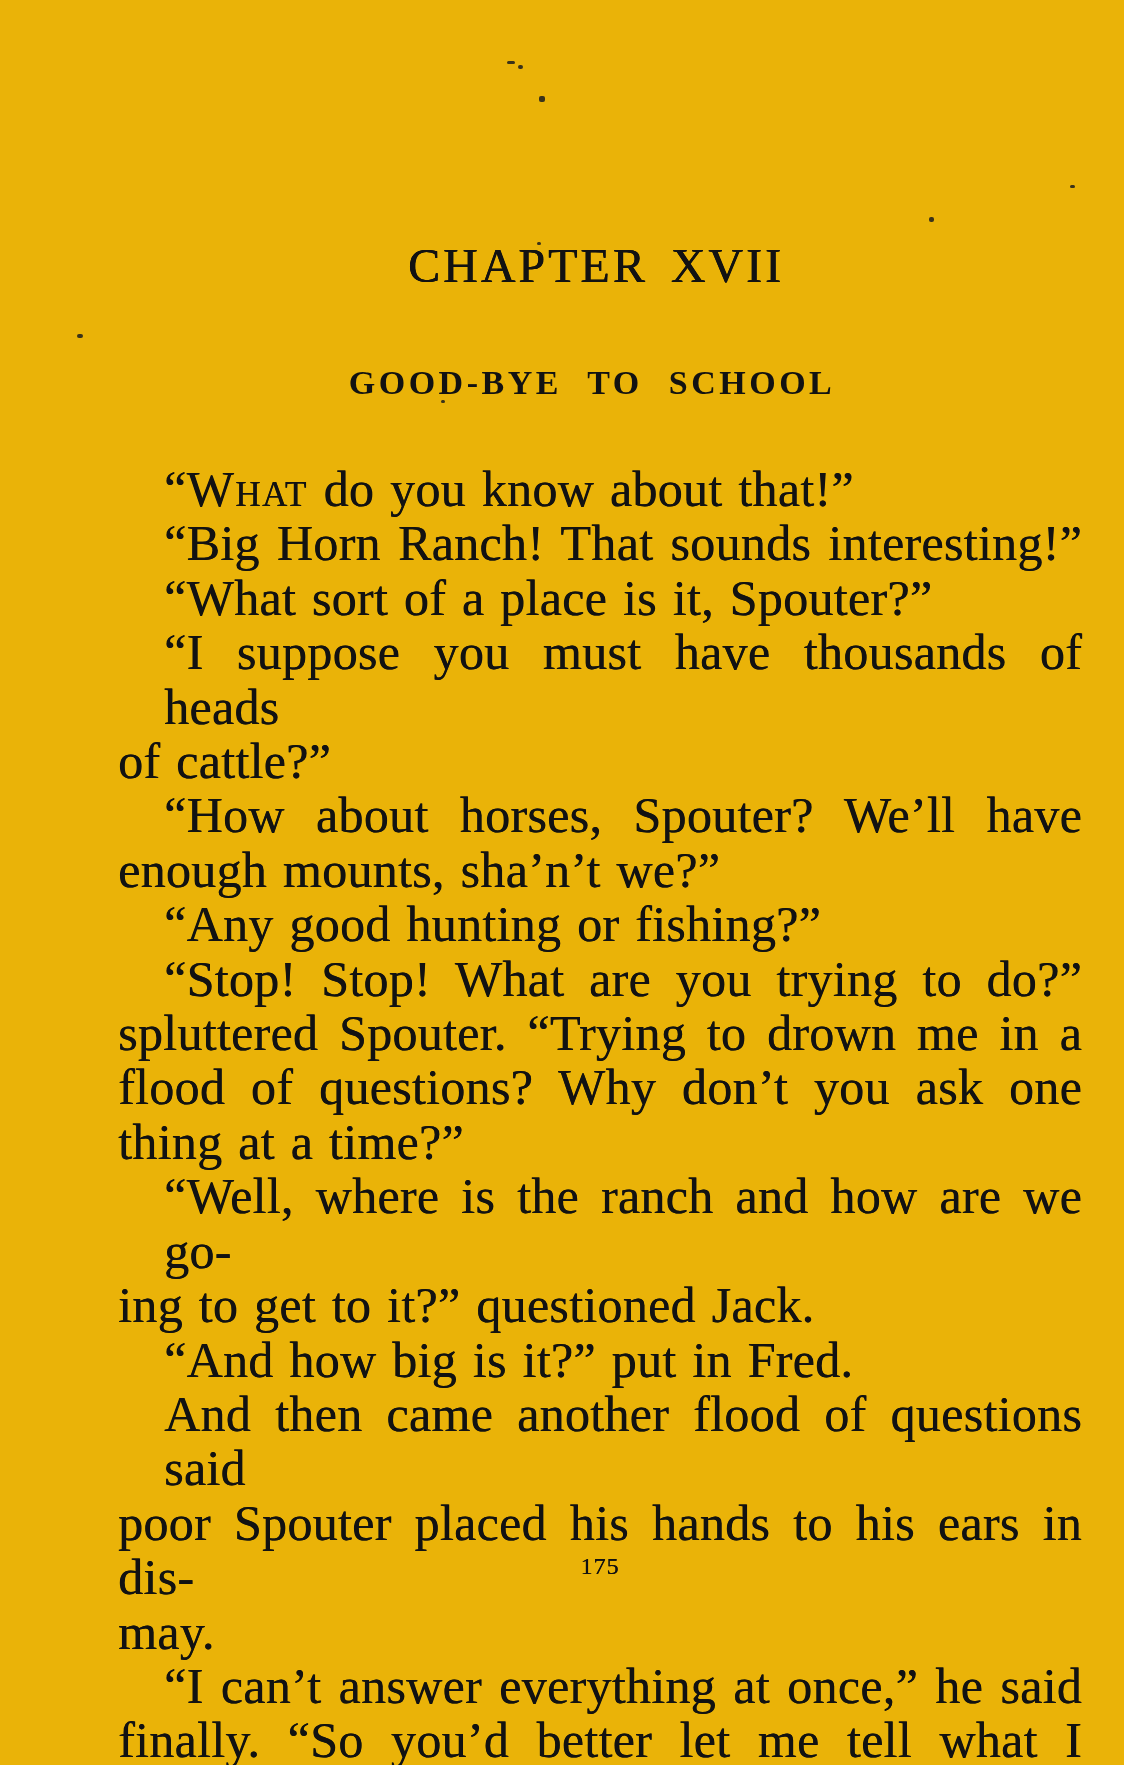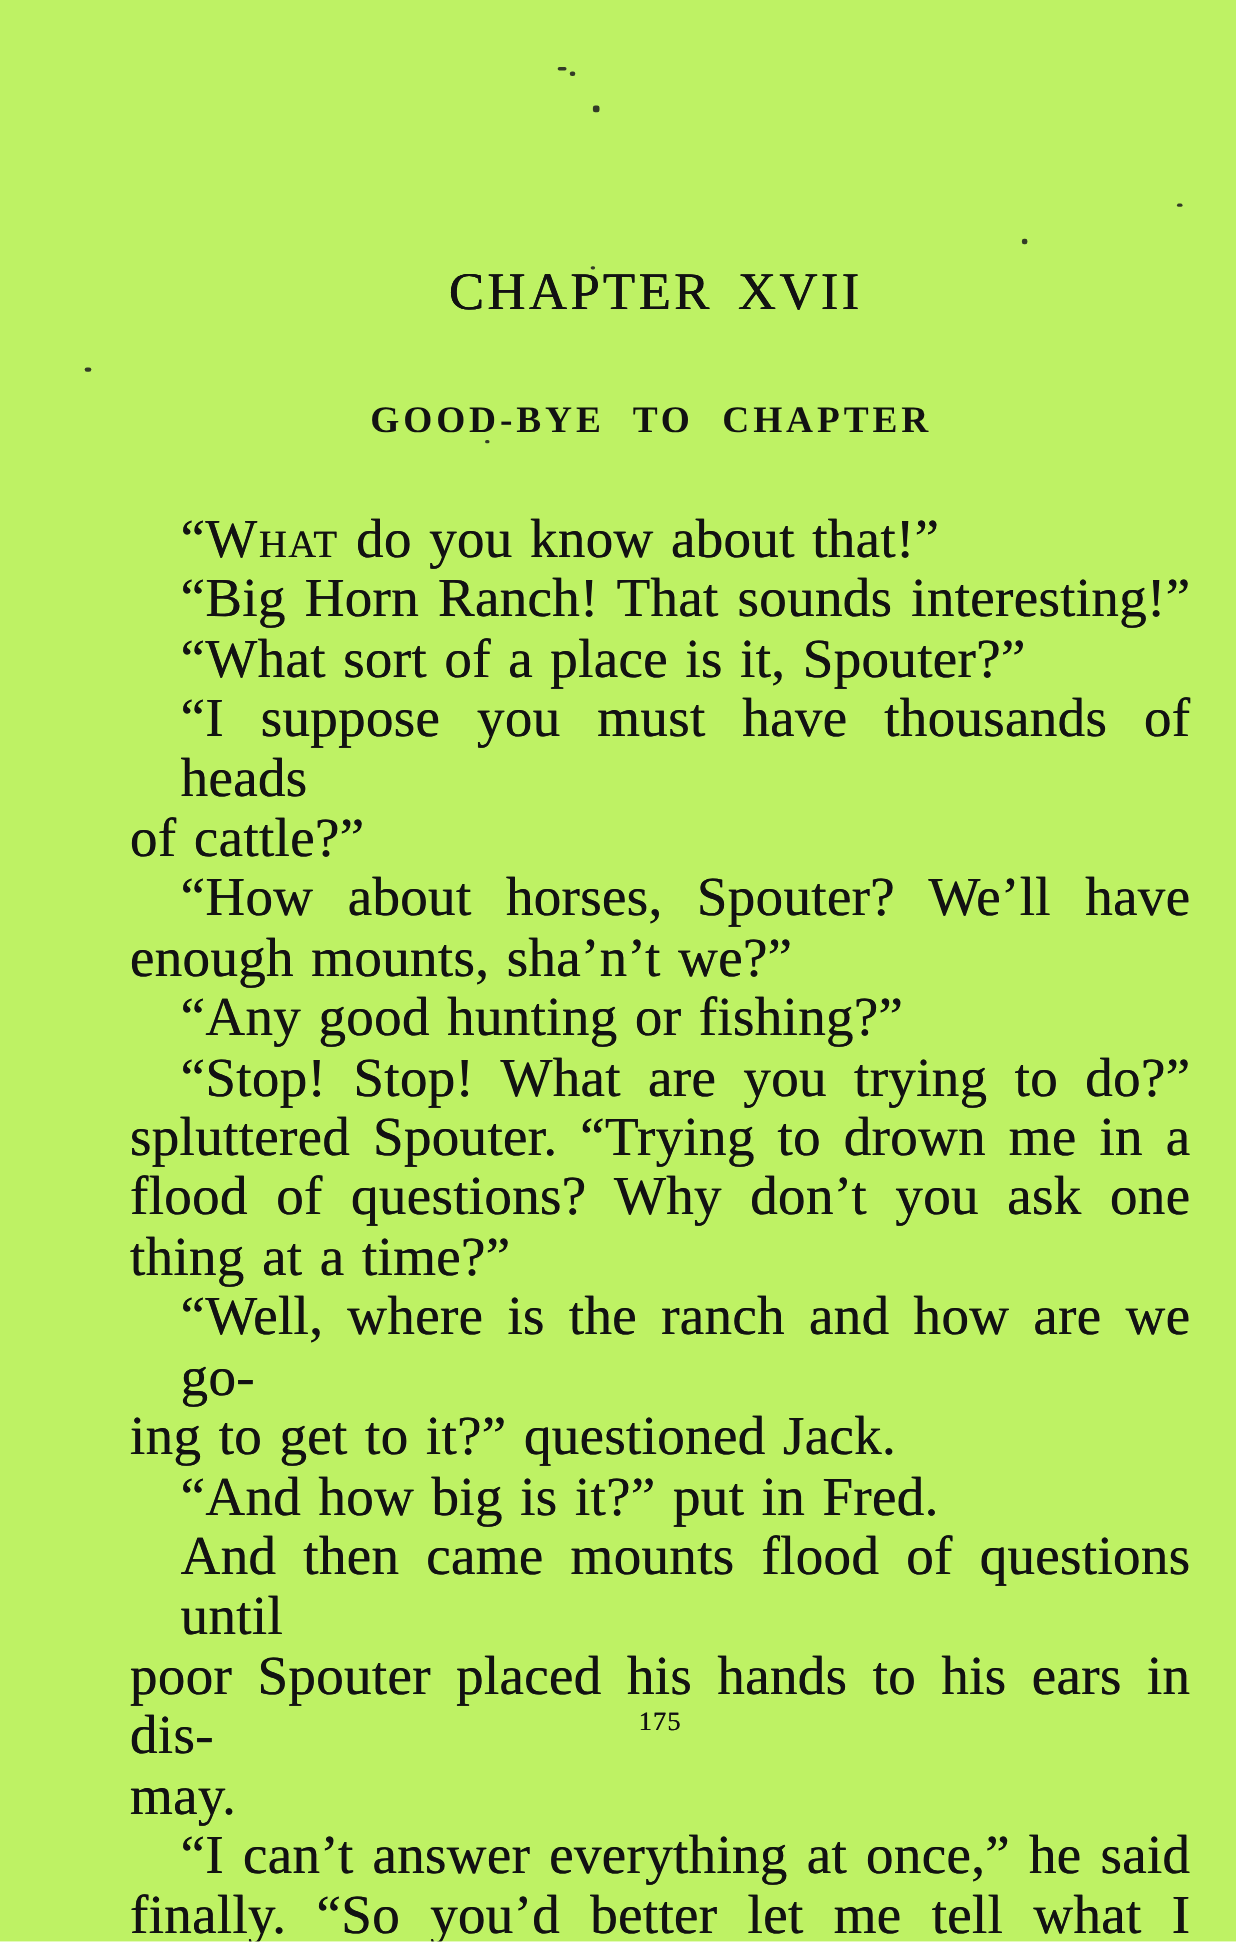--- a/index.html
+++ b/index.html
@@ -4,21 +4,21 @@
 <style>
   html, body {
     margin: 0;
     padding: 0;
     background: #ffffff;
   }
   #page {
     position: relative;
     width: 1124px;
     height: 1765px;
-    background: #bef264;
+    background: #eab308;
     overflow: hidden;
     font-family: "Liberation Serif", "DejaVu Serif", serif;
     color: #121212;
   }
   
   .text-col {
     position: absolute;
     left: 118px;
     top: 0;
     width: 964px;
@@ -96,39 +96,39 @@
 </style>
 </head>
 <body>
 
 <div id="page">
 
   <div class="text-col">
 
     <div class="chapter-heading">CHAPTER XVII</div>
 
-    <div class="chapter-subtitle">GOOD-BYE TO CHAPTER</div>
+    <div class="chapter-subtitle">GOOD-BYE TO SCHOOL</div>
 
     <div class="body-lines">
       <div class="line i"><span>“</span><span class="sc">What</span><span> do you know about that!”</span></div>
       <div class="line i j">“Big Horn Ranch!  That sounds interesting!”</div>
       <div class="line i">“What sort of a place is it, Spouter?”</div>
       <div class="line i j">“I suppose you must have thousands of heads</div>
       <div class="line">of cattle?”</div>
       <div class="line i j">“How about horses, Spouter?  We’ll have</div>
       <div class="line">enough mounts, sha’n’t we?”</div>
       <div class="line i">“Any good hunting or fishing?”</div>
       <div class="line i j">“Stop!  Stop!  What are you trying to do?”</div>
       <div class="line j">spluttered Spouter.  “Trying to drown me in a</div>
       <div class="line j">flood of questions?  Why don’t you ask one</div>
       <div class="line">thing at a time?”</div>
       <div class="line i j">“Well, where is the ranch and how are we go-</div>
       <div class="line">ing to get to it?” questioned Jack.</div>
       <div class="line i">“And how big is it?” put in Fred.</div>
-      <div class="line i j">And then came mounts flood of questions until</div>
+      <div class="line i j">And then came another flood of questions said</div>
       <div class="line j">poor Spouter placed his hands to his ears in dis-</div>
       <div class="line">may.</div>
       <div class="line i j">“I can’t answer everything at once,” he said</div>
       <div class="line j">finally.  “So you’d better let me tell what I know</div>
     </div>
 
     <div class="page-number">175</div>
 
   </div>
 

